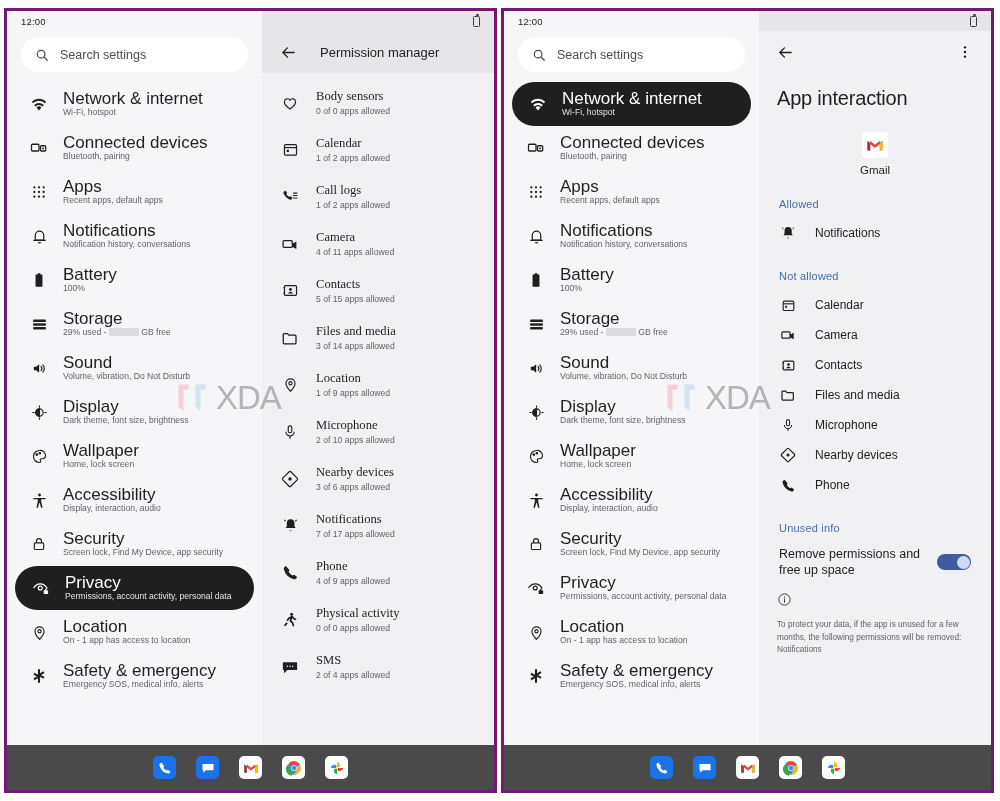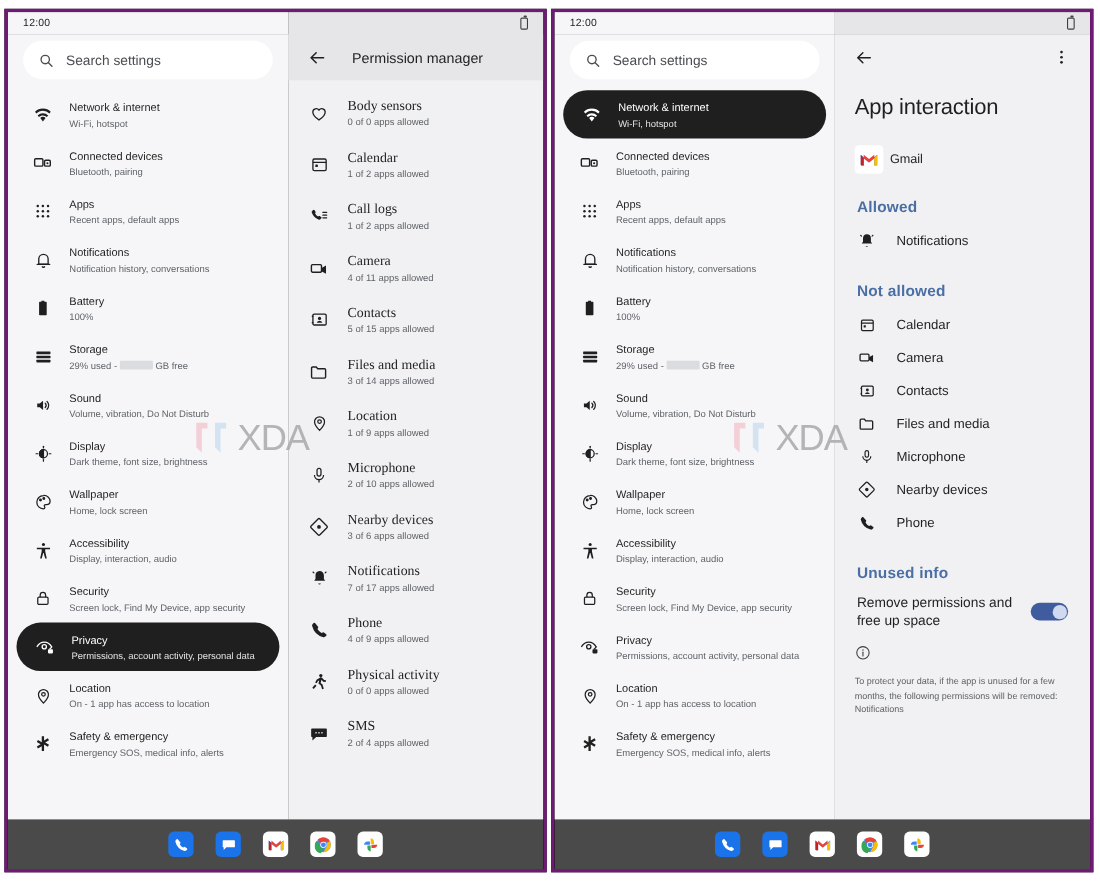--- a/index.html
+++ b/index.html
@@ -46,21 +46,21 @@
   .nav-list { padding-top:6px; }
   .nav-row {
     display:flex; align-items:center; gap:14px;
     padding:7px 14px 7px 16px; margin:0 6px; border-radius:22px;
     min-height:44px;
   }
   .nav-row.selected { background:#1f1f1f; margin:0 8px; }
   .nav-row .ic { width:20px; flex:0 0 20px; display:flex; align-items:center; justify-content:center; color:#1f1f1f; }
   .nav-row.selected .ic { color:#ffffff; }
   .nav-txt { display:flex; flex-direction:column; gap:1px; min-width:0;}
-  .nav-title { font-size:10px; color:#1f1f1f; line-height:15px; }
+  .nav-title { font-size:17px; color:#1f1f1f; line-height:15px; }
   .nav-sub { font-size:8.6px; color:#5f6368; line-height:11px; white-space:nowrap; }
   .nav-row.selected .nav-title { color:#ffffff; }
   .nav-row.selected .nav-sub { color:#e3e3e3; }
   .redact { display:inline-block; width:30px; height:8px; background:#dadce0; vertical-align:-1px; border-radius:1px;}
 
   
   .detail-pane { flex:1; background:#f1f0f2; position:relative; overflow:hidden; display:flex; flex-direction:column;}
   .detail-pane.plain { background:#f1f0f2; }
   .toolbar {
     height:42px; flex:0 0 42px; display:flex; align-items:center; gap:22px;
@@ -73,23 +73,23 @@
   
   .perm-list { padding:6px 0 0 0; }
   .perm-row { display:flex; align-items:center; gap:16px; padding:8px 18px; min-height:47px; }
   .perm-row .ic { width:20px; flex:0 0 20px; display:flex; align-items:center; justify-content:center; color:#1f1f1f;}
   .perm-title { font-size:12.6px; color:#1f1f1f; line-height:16px;font-family:Liberation Serif, serif;}
   .perm-sub { font-size:8.6px; color:#5f6368; line-height:12px;}
 
   
   .ap-body { flex:1; overflow:hidden; padding:0 18px; }
   .ap-heading { font-size:20px; color:#1f1f1f; margin:14px 0 0 0; letter-spacing:-0.2px;}
-  .ap-app { display:flex; flex-direction:row; align-items:center; gap:6px; margin-top:22px;}
+  .ap-app { display:flex; flex-direction:column; align-items:center; gap:6px; margin-top:22px;}
   .ap-appname { font-size:11.5px; color:#1f1f1f; }
-  .ap-section { font-size:14px; color:#4a6fa5; margin:22px 0 8px 2px; font-weight:bold; letter-spacing:0.2px;}
+  .ap-section { font-size:11px; color:#4a6fa5; margin:22px 0 8px 2px; font-weight:normal; letter-spacing:0.2px;}
   .ap-row { display:flex; align-items:center; gap:18px; padding:7px 2px; min-height:30px;}
   .ap-row .ic { width:18px; flex:0 0 18px; display:flex; align-items:center; justify-content:center; color:#1f1f1f;}
   .ap-label { font-size:12px; color:#1f1f1f; }
   .ap-toggle-row { display:flex; align-items:center; justify-content:space-between; gap:14px; padding:4px 2px 0 2px;}
   .ap-toggle-label { font-size:12.5px; color:#1f1f1f; line-height:16px; max-width:150px;}
   .switch { width:34px; height:16px; border-radius:10px; background:#3f5d9e; position:relative; flex:0 0 34px;}
   .switch .knob { position:absolute; right:1.5px; top:1.5px; width:13px; height:13px; border-radius:50%; background:#cfd9ef;}
   .ap-info-icon { margin:14px 0 8px 0; color:#3c4043; }
   .ap-info-text { font-size:8.2px; color:#5f6368; line-height:12.5px; }
 

